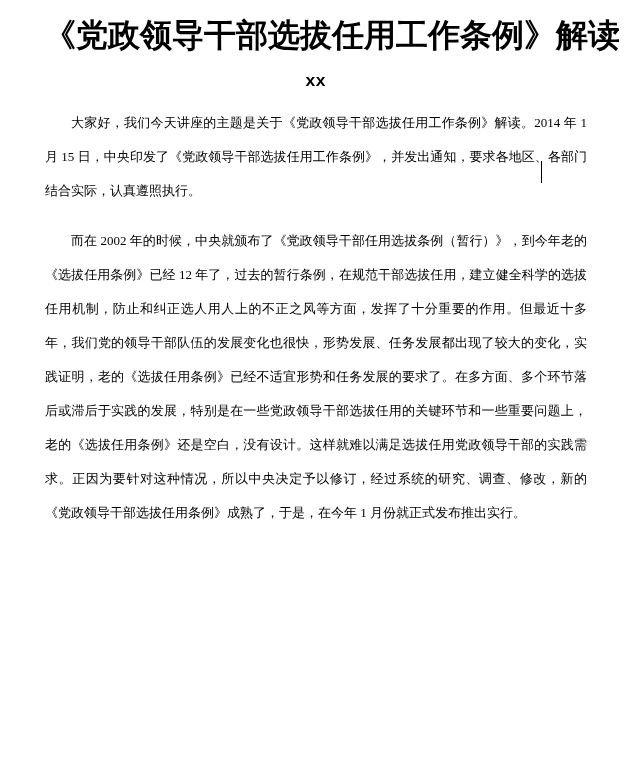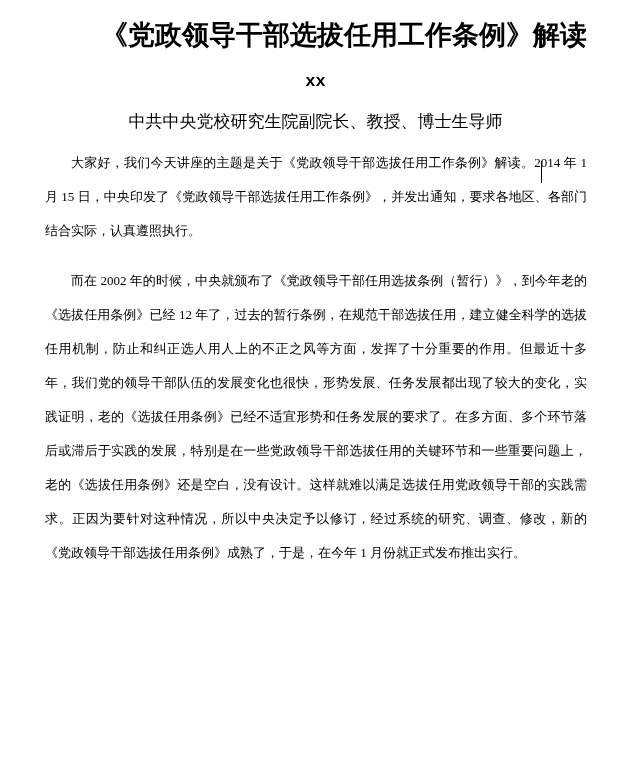--- a/index.html
+++ b/index.html
@@ -17,21 +17,21 @@
   .page {
     width: 631px;
     height: 772px;
     box-sizing: border-box;
     padding: 10px 44px 0 44px;
     position: relative;
   }
   .doc-title {
     font-family: "DejaVu Serif", "Liberation Serif", serif;
     font-weight: bold;
-    font-size: 27px;
+    font-size: 32px;
     line-height: 34px;
     text-align: right;
     letter-spacing: 0px;
     margin: 8px 0 0 0;
     white-space: nowrap;
   }
   .byline {
     text-align: center;
     font-size: 17px;
     line-height: 24px;
@@ -70,21 +70,20 @@
 </style>
 </head>
 <body>
 
 <div class="page">
 
   <h1 class="doc-title">《党政领导干部选拔任用工作条例》解读</h1>
 
   <div class="byline">xx</div>
 
-  <div class="affiliation">中共中央党校研究生院副院长、教授、博士生导师</div>
 
   <p class="body-para p1">大家好，我们今天讲座的主题是关于《党政领导干部选拔任用工作条例》解读。2014 年 1 月 15 日，中央印发了《党政领导干部选拔任用工作条例》，并发出通知，要求各地区、各部门结合实际，认真遵照执行。</p>
 
   <p class="body-para p2">而在 2002 年的时候，中央就颁布了《党政领导干部任用选拔条例（暂行）》，到今年老的《选拔任用条例》已经 12 年了，过去的暂行条例，在规范干部选拔任用，建立健全科学的选拔任用机制，防止和纠正选人用人上的不正之风等方面，发挥了十分重要的作用。但最近十多年，我们党的领导干部队伍的发展变化也很快，形势发展、任务发展都出现了较大的变化，实践证明，老的《选拔任用条例》已经不适宜形势和任务发展的要求了。在多方面、多个环节落后或滞后于实践的发展，特别是在一些党政领导干部选拔任用的关键环节和一些重要问题上，老的《选拔任用条例》还是空白，没有设计。这样就难以满足选拔任用党政领导干部的实践需求。正因为要针对这种情况，所以中央决定予以修订，经过系统的研究、调查、修改，新的《党政领导干部选拔任用条例》成熟了，于是，在今年 1 月份就正式发布推出实行。</p>
 
   <div class="caret"></div>
 
 </div>
 
 </body></html>

